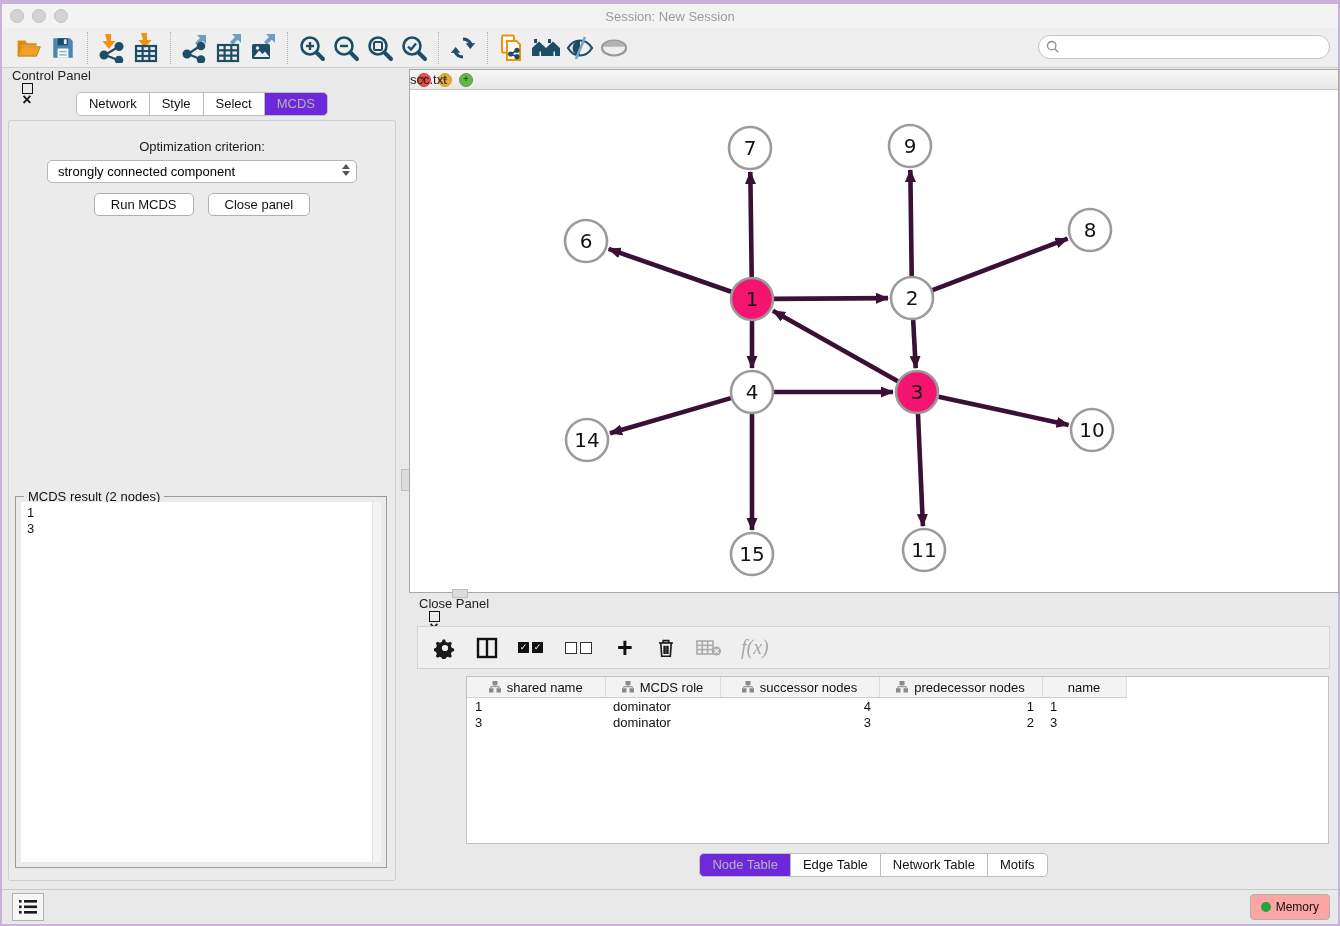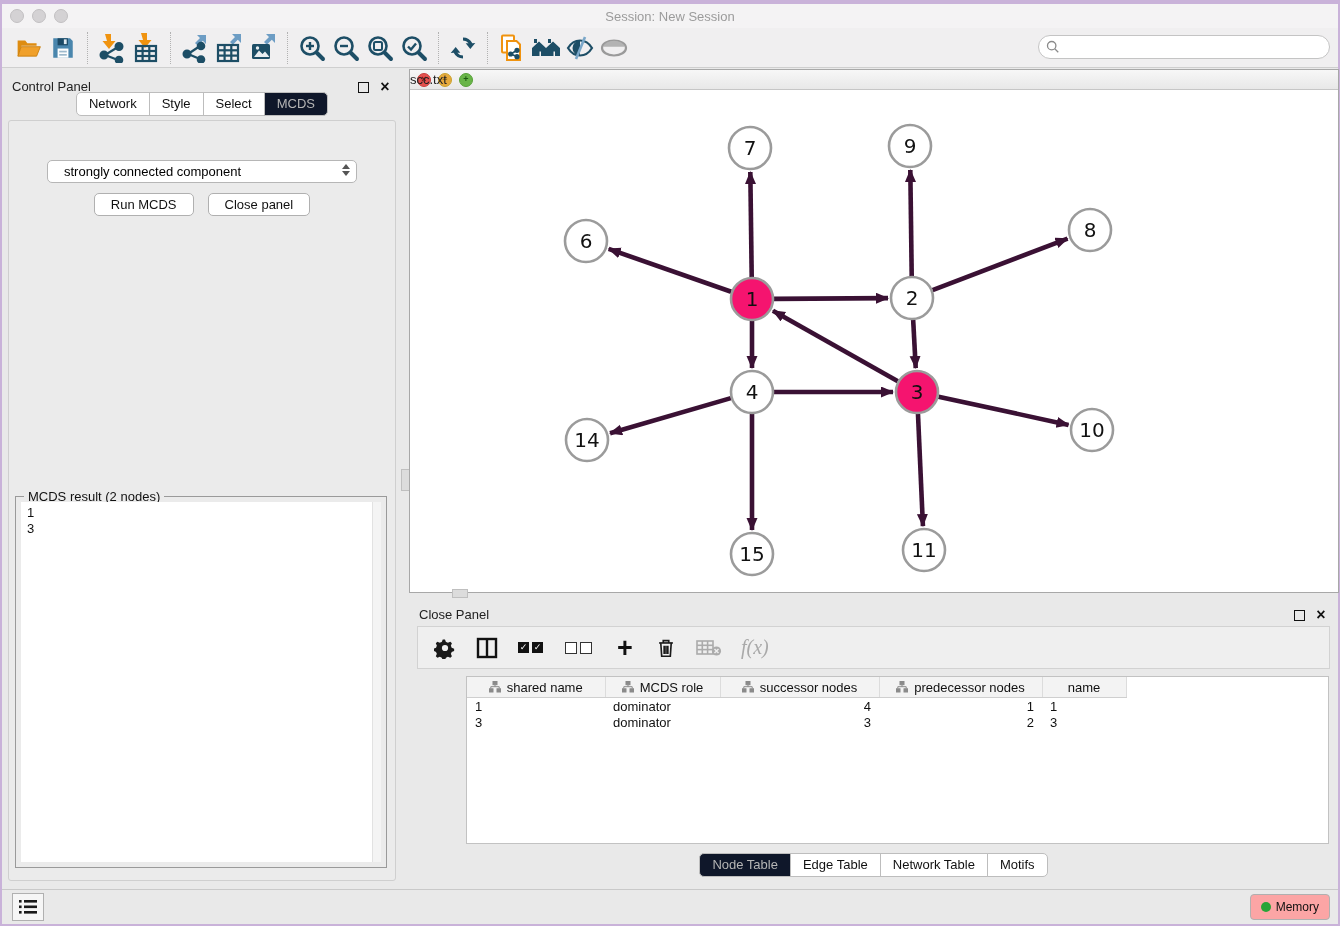--- a/index.html
+++ b/index.html
@@ -13,33 +13,33 @@
   #toolbar{height:39px;background:#f0eff0;border-bottom:1px solid #cfcfcf;display:flex;align-items:center;padding:0 10px;flex:0 0 auto;position:relative;}
   .tbtn{width:34px;height:32px;display:flex;align-items:center;justify-content:center;}
   .tsep{height:32px;border-left:1px dotted #b2b2b2;margin:0 7px;}
   #search-wrap{position:absolute;right:8px;top:7px;}
   #search-input{width:292px;height:24px;border:1px solid #c4c4c4;border-radius:12px;background:#fff;box-sizing:border-box;padding:0 8px 0 26px;font-size:13px;font-family:"Liberation Sans",sans-serif;outline:none;}
   #search-icon{position:absolute;left:8px;top:5px;}
   
   #main{flex:1 1 auto;position:relative;}
   
   #control-panel{position:absolute;left:0;top:0;width:400px;bottom:0;}
-  .panel-head{height:26px;display:flex;align-items:flex-end;padding:0 10px;font-size:13px;color:#222;}
+  .panel-head{height:26px;display:flex;align-items:flex-start;padding:0 10px;font-size:13px;color:#222;flex-direction:column;}
   .panel-head .sp{flex:1;}
   .wbtn{width:14px;height:14px;margin-left:8px;display:flex;align-items:center;justify-content:center;}
   .maxsq{width:9px;height:9px;border:1.6px solid #111;}
   .closex{font-size:16px;font-weight:bold;color:#111;line-height:12px;}
   #cp-tabs{display:flex;justify-content:center;margin-top:-2px;position:relative;z-index:2;}
   .tab{border:1px solid #bdbdbd;background:#fff;color:#111;font-size:13px;padding:3px 12px 4px;margin-left:-1px;}
   .tab:first-child{border-radius:5px 0 0 5px;margin-left:0;}
   .tab:last-child{border-radius:0 5px 5px 0;}
-  .tab.selected{background:#0f172a;color:#b5b5b5;}
+  .tab.selected{background:#6d28d9;color:#b5b5b5;}
   #cp-inset{position:absolute;left:6px;right:6px;top:52px;bottom:8px;background:#ebebeb;border:1px solid #cfcfcf;border-radius:3px;}
   #opt-label{text-align:center;font-size:13px;color:#1a1a1a;margin-top:18px;}
-  #criterion{position:absolute;left:38px;right:38px;top:39px;height:23px;background:#fff;border:1px solid #b6b6b6;border-radius:5px;font-size:13px;display:flex;align-items:center;padding:0 16px;box-sizing:border-box;}
+  #criterion{position:absolute;left:38px;right:38px;top:39px;height:23px;background:#fff;border:1px solid #b6b6b6;border-radius:5px;font-size:13px;display:flex;align-items:center;padding:0 10px;box-sizing:border-box;}
   #criterion .spin{position:absolute;right:6px;top:3px;display:flex;flex-direction:column;gap:2px;}
   .tri-up{width:0;height:0;border-left:4px solid transparent;border-right:4px solid transparent;border-bottom:5px solid #555;}
   .tri-dn{width:0;height:0;border-left:4px solid transparent;border-right:4px solid transparent;border-top:5px solid #555;}
   #cp-buttons{position:absolute;top:72px;left:0;right:0;display:flex;justify-content:center;gap:14px;}
   .cbtn{height:23px;background:#fff;border:1px solid #b0b0b0;border-radius:5px;font-size:13px;font-family:"Liberation Sans",sans-serif;padding:0 16px;color:#111;}
   #result-box{position:absolute;left:6px;right:8px;top:375px;bottom:12px;border:1px solid #9a9a9a;}
   #result-title{position:absolute;top:-8px;left:8px;background:#ebebeb;padding:0 4px;font-size:13px;color:#111;}
   #result-area{position:absolute;inset:5px;background:#fff;font-size:13px;color:#111;padding:3px 6px;white-space:pre-line;line-height:16px;}
   #result-scroll{position:absolute;top:5px;bottom:5px;right:5px;width:8px;background:#f4f4f4;border-left:1px solid #e2e2e2;}
   
@@ -261,20 +261,21 @@
             <span class="closex">×</span>
           </span>
       </div>
       <div id="cp-tabs">
         <span class="tab">Network</span>
         <span class="tab">Style</span>
         <span class="tab">Select</span>
         <span class="tab selected">MCDS</span>
       </div>
       <div id="cp-inset">
+        <div id="opt-label">Optimization criterion:</div>
         <div id="criterion">
           <span>strongly connected component</span>
           <span class="spin">
               <span class="tri-up"></span>
               <span class="tri-dn"></span>
             </span>
         </div>
         <div id="cp-buttons">
           <button class="cbtn">Run MCDS</button>
           <button class="cbtn">Close panel</button>

